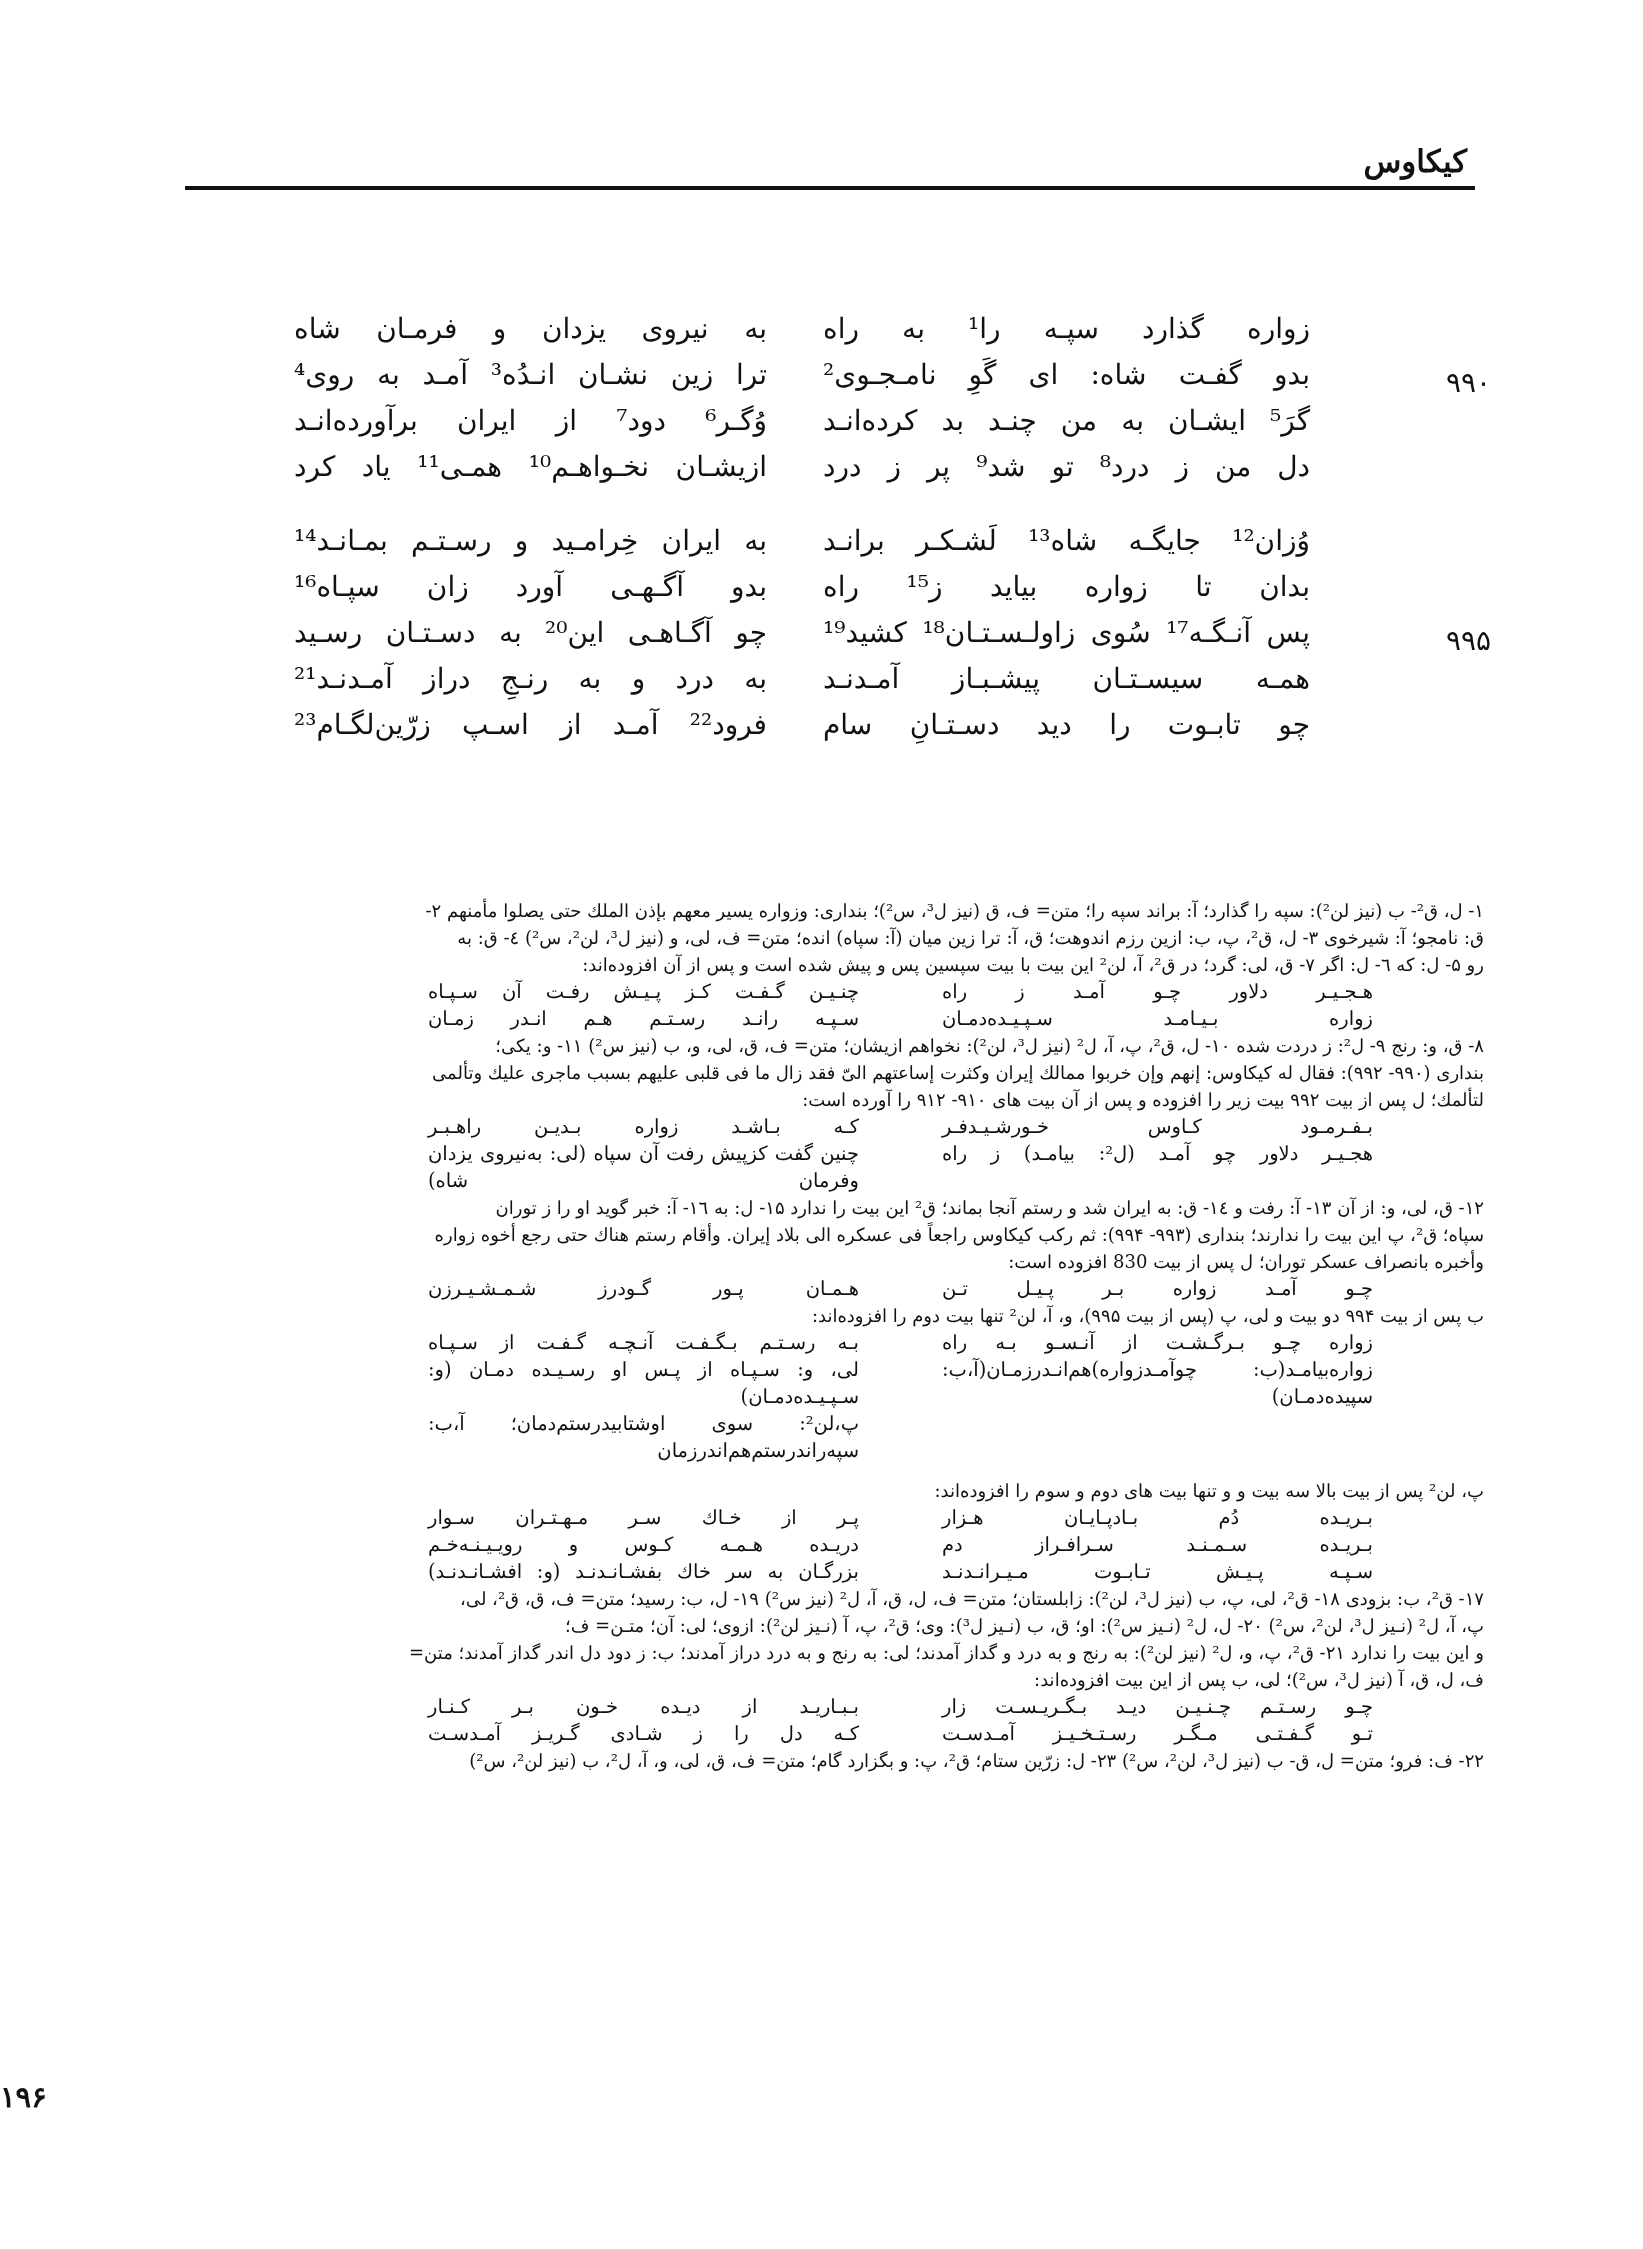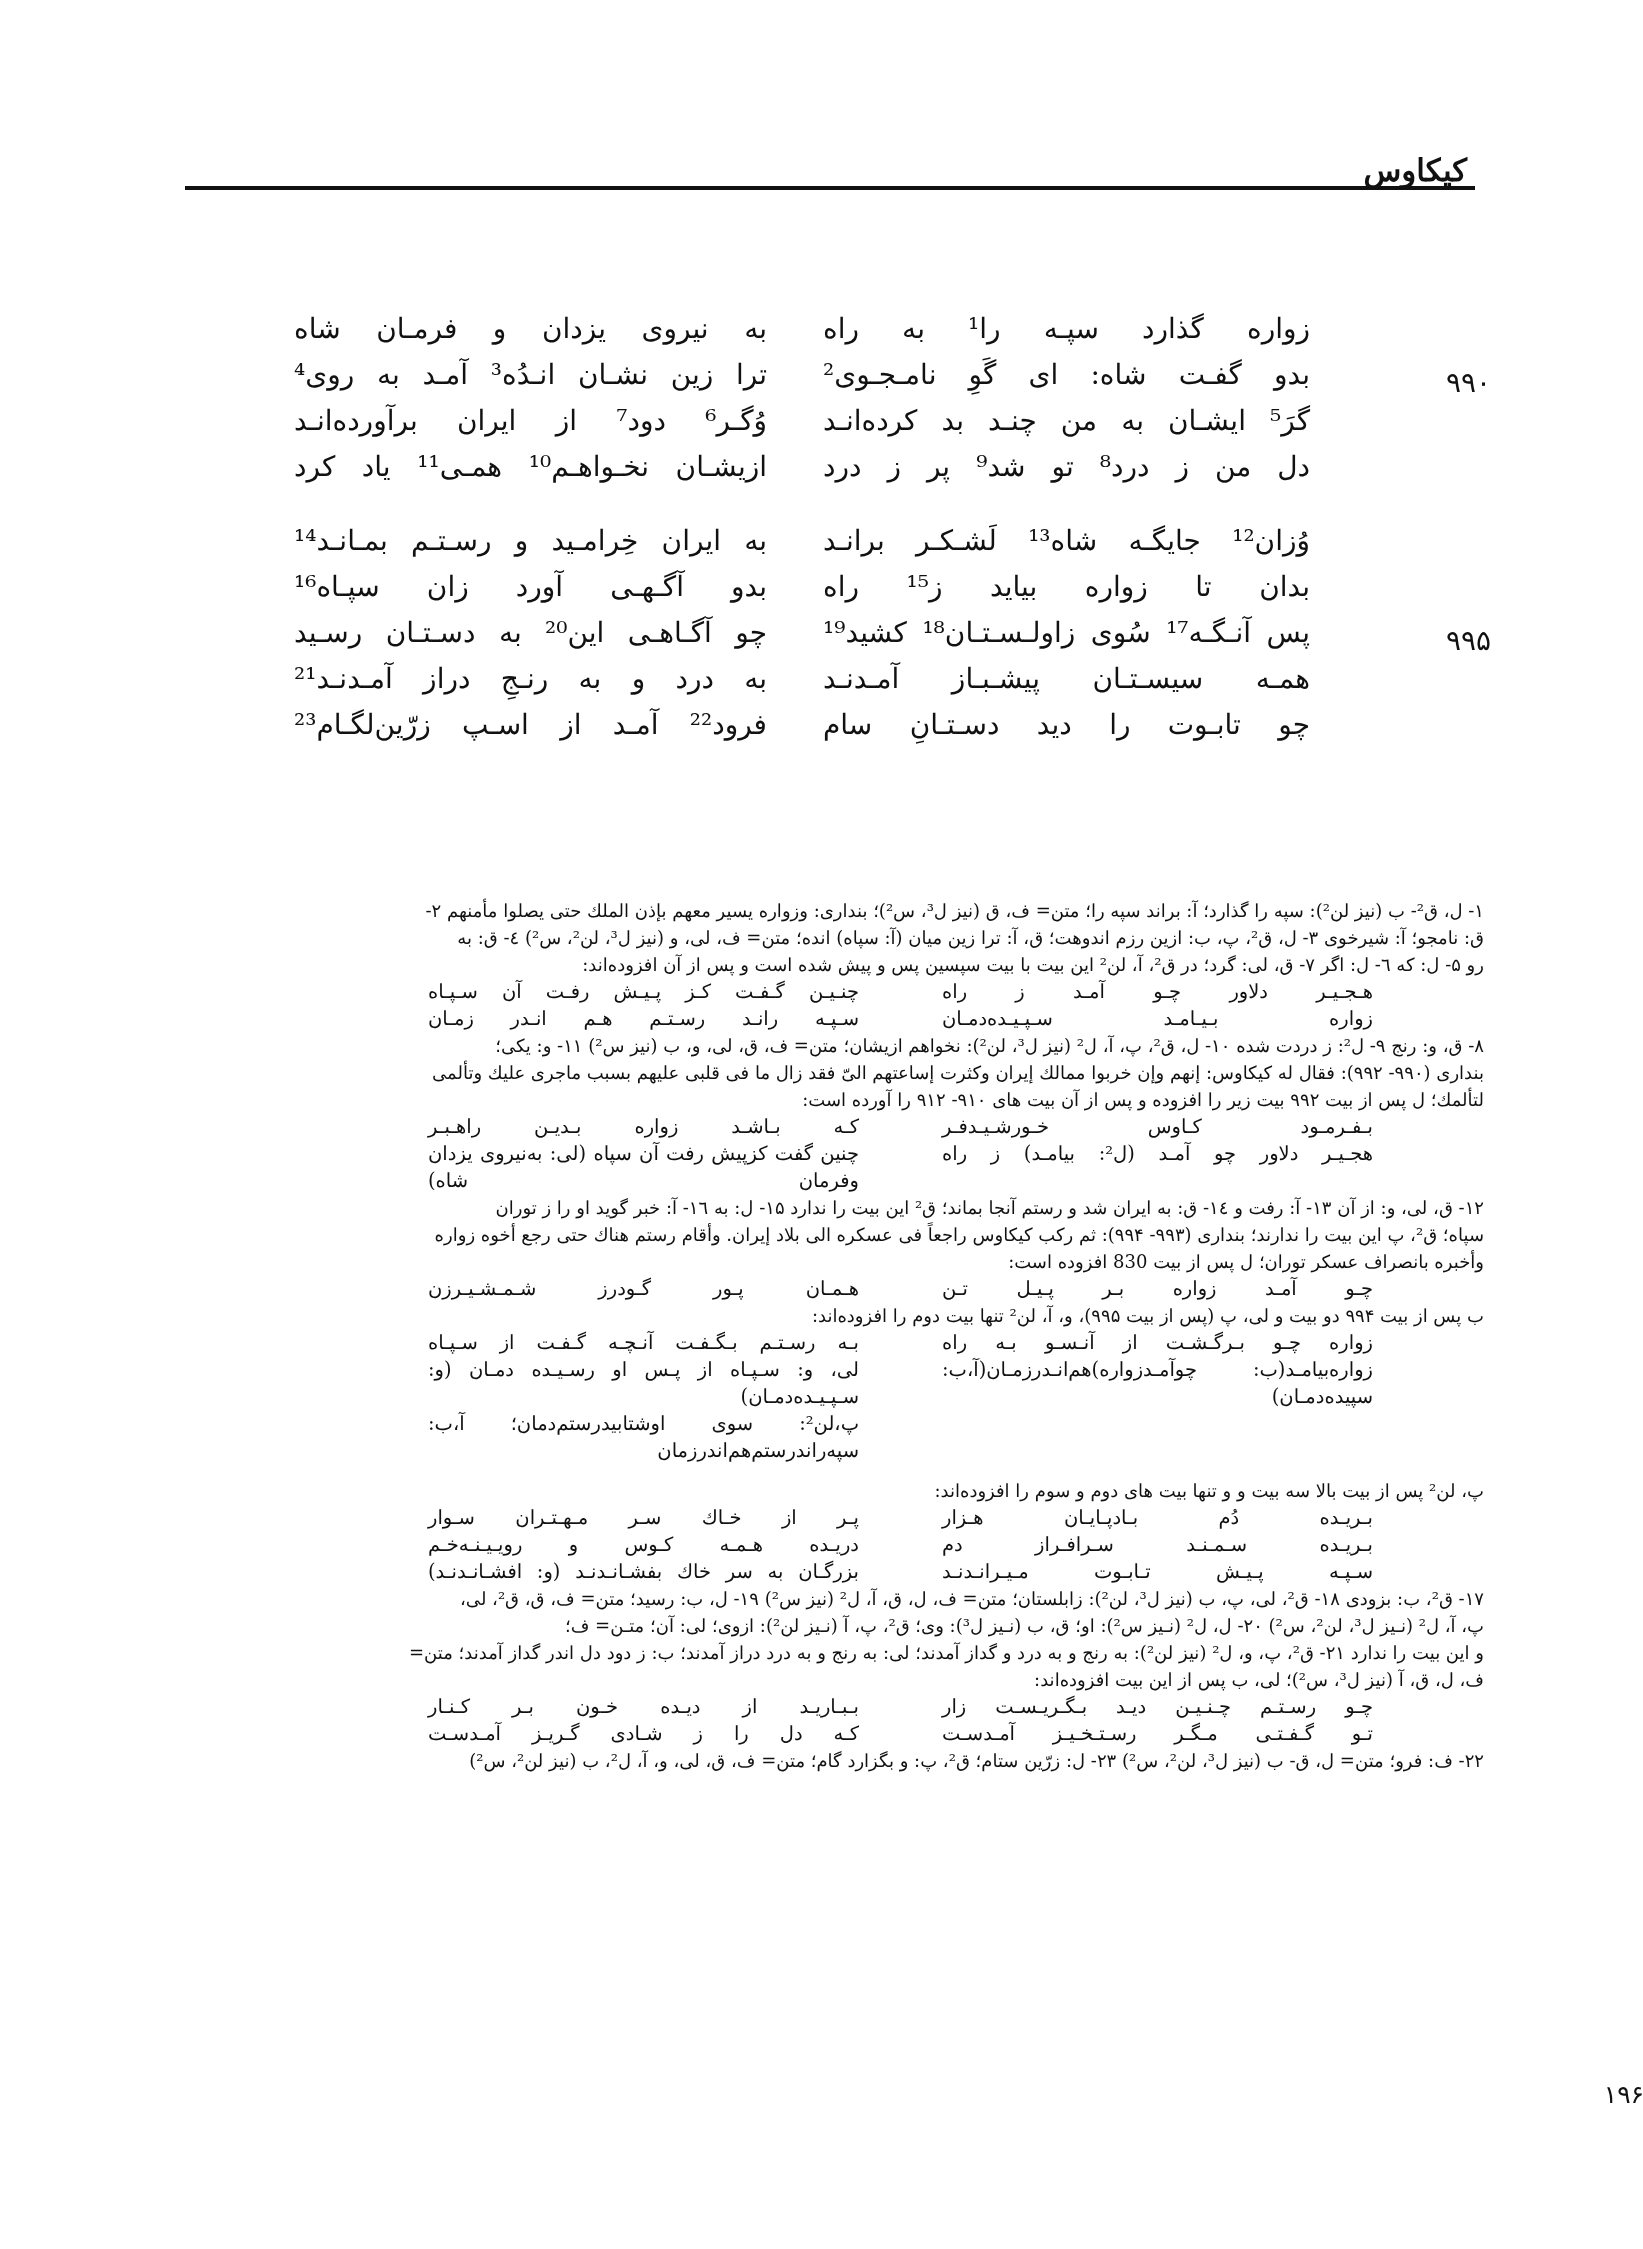--- a/index.html
+++ b/index.html
@@ -1,31 +1,31 @@
 <!DOCTYPE html>
 <html style="font-size:11px"><head>
 <meta charset="utf-8">
 <style>
   html, body { margin:0; padding:0; background:#ffffff; }
   body { width:1644px; height:2250px; position:relative; overflow:hidden;
          font-family:"DejaVu Serif", serif; color:#111; direction:rtl; }
-  .header-title { position:absolute; right:177px; top:143px; font-size:31px; font-weight:bold;margin-top:9px; }
+  .header-title { position:absolute; right:177px; top:143px; font-size:31px; font-weight:bold; }
   .header-rule { position:absolute; left:185px; right:169px; top:186px; height:3.5px; background:#111; }
   .verses { position:absolute; left:306px; right:153px; top:306px; }
   .vgroup { margin-bottom:28px; }
   .vrow { position:relative; height:46px; font-size:28px; line-height:46px; }
   .vnum { position:absolute; right:0; width:77px; text-align:right;margin-top:8px; }
   .hem1 { position:absolute; right:181px; width:487px; text-align:justify; text-align-last:justify; }
   .hem2 { position:absolute; right:724px; width:473px; text-align:justify; text-align-last:justify; }
   .notes { position:absolute; left:177px; right:160px; top:897px; font-size:18px; line-height:27px; text-align:justify; }
   .note-line { display:block; white-space:nowrap; overflow:hidden; }
   .note-verse { display:flex; justify-content:flex-start; gap:83px; padding-right:111px; font-size:19.5px; }
   .note-verse span { display:inline-block; width:431px; text-align:justify; text-align-last:justify; }
   .spacer { height:12.5px; }
-  .page-number { position:absolute; left:0; right:0; top:2080px; text-align:right; font-size:25px; font-weight:normal; direction:ltr; }
+  .page-number { position:absolute; left:0; right:0; top:2080px; text-align:left; font-size:29px; font-weight:bold; direction:ltr; }
 </style>
 </head>
 <body>
 
 <div class="header-title">کیکاوس</div>
 <div class="header-rule"></div>
 
 <div class="verses">
   <div class="vgroup">
     <div class="vrow">

